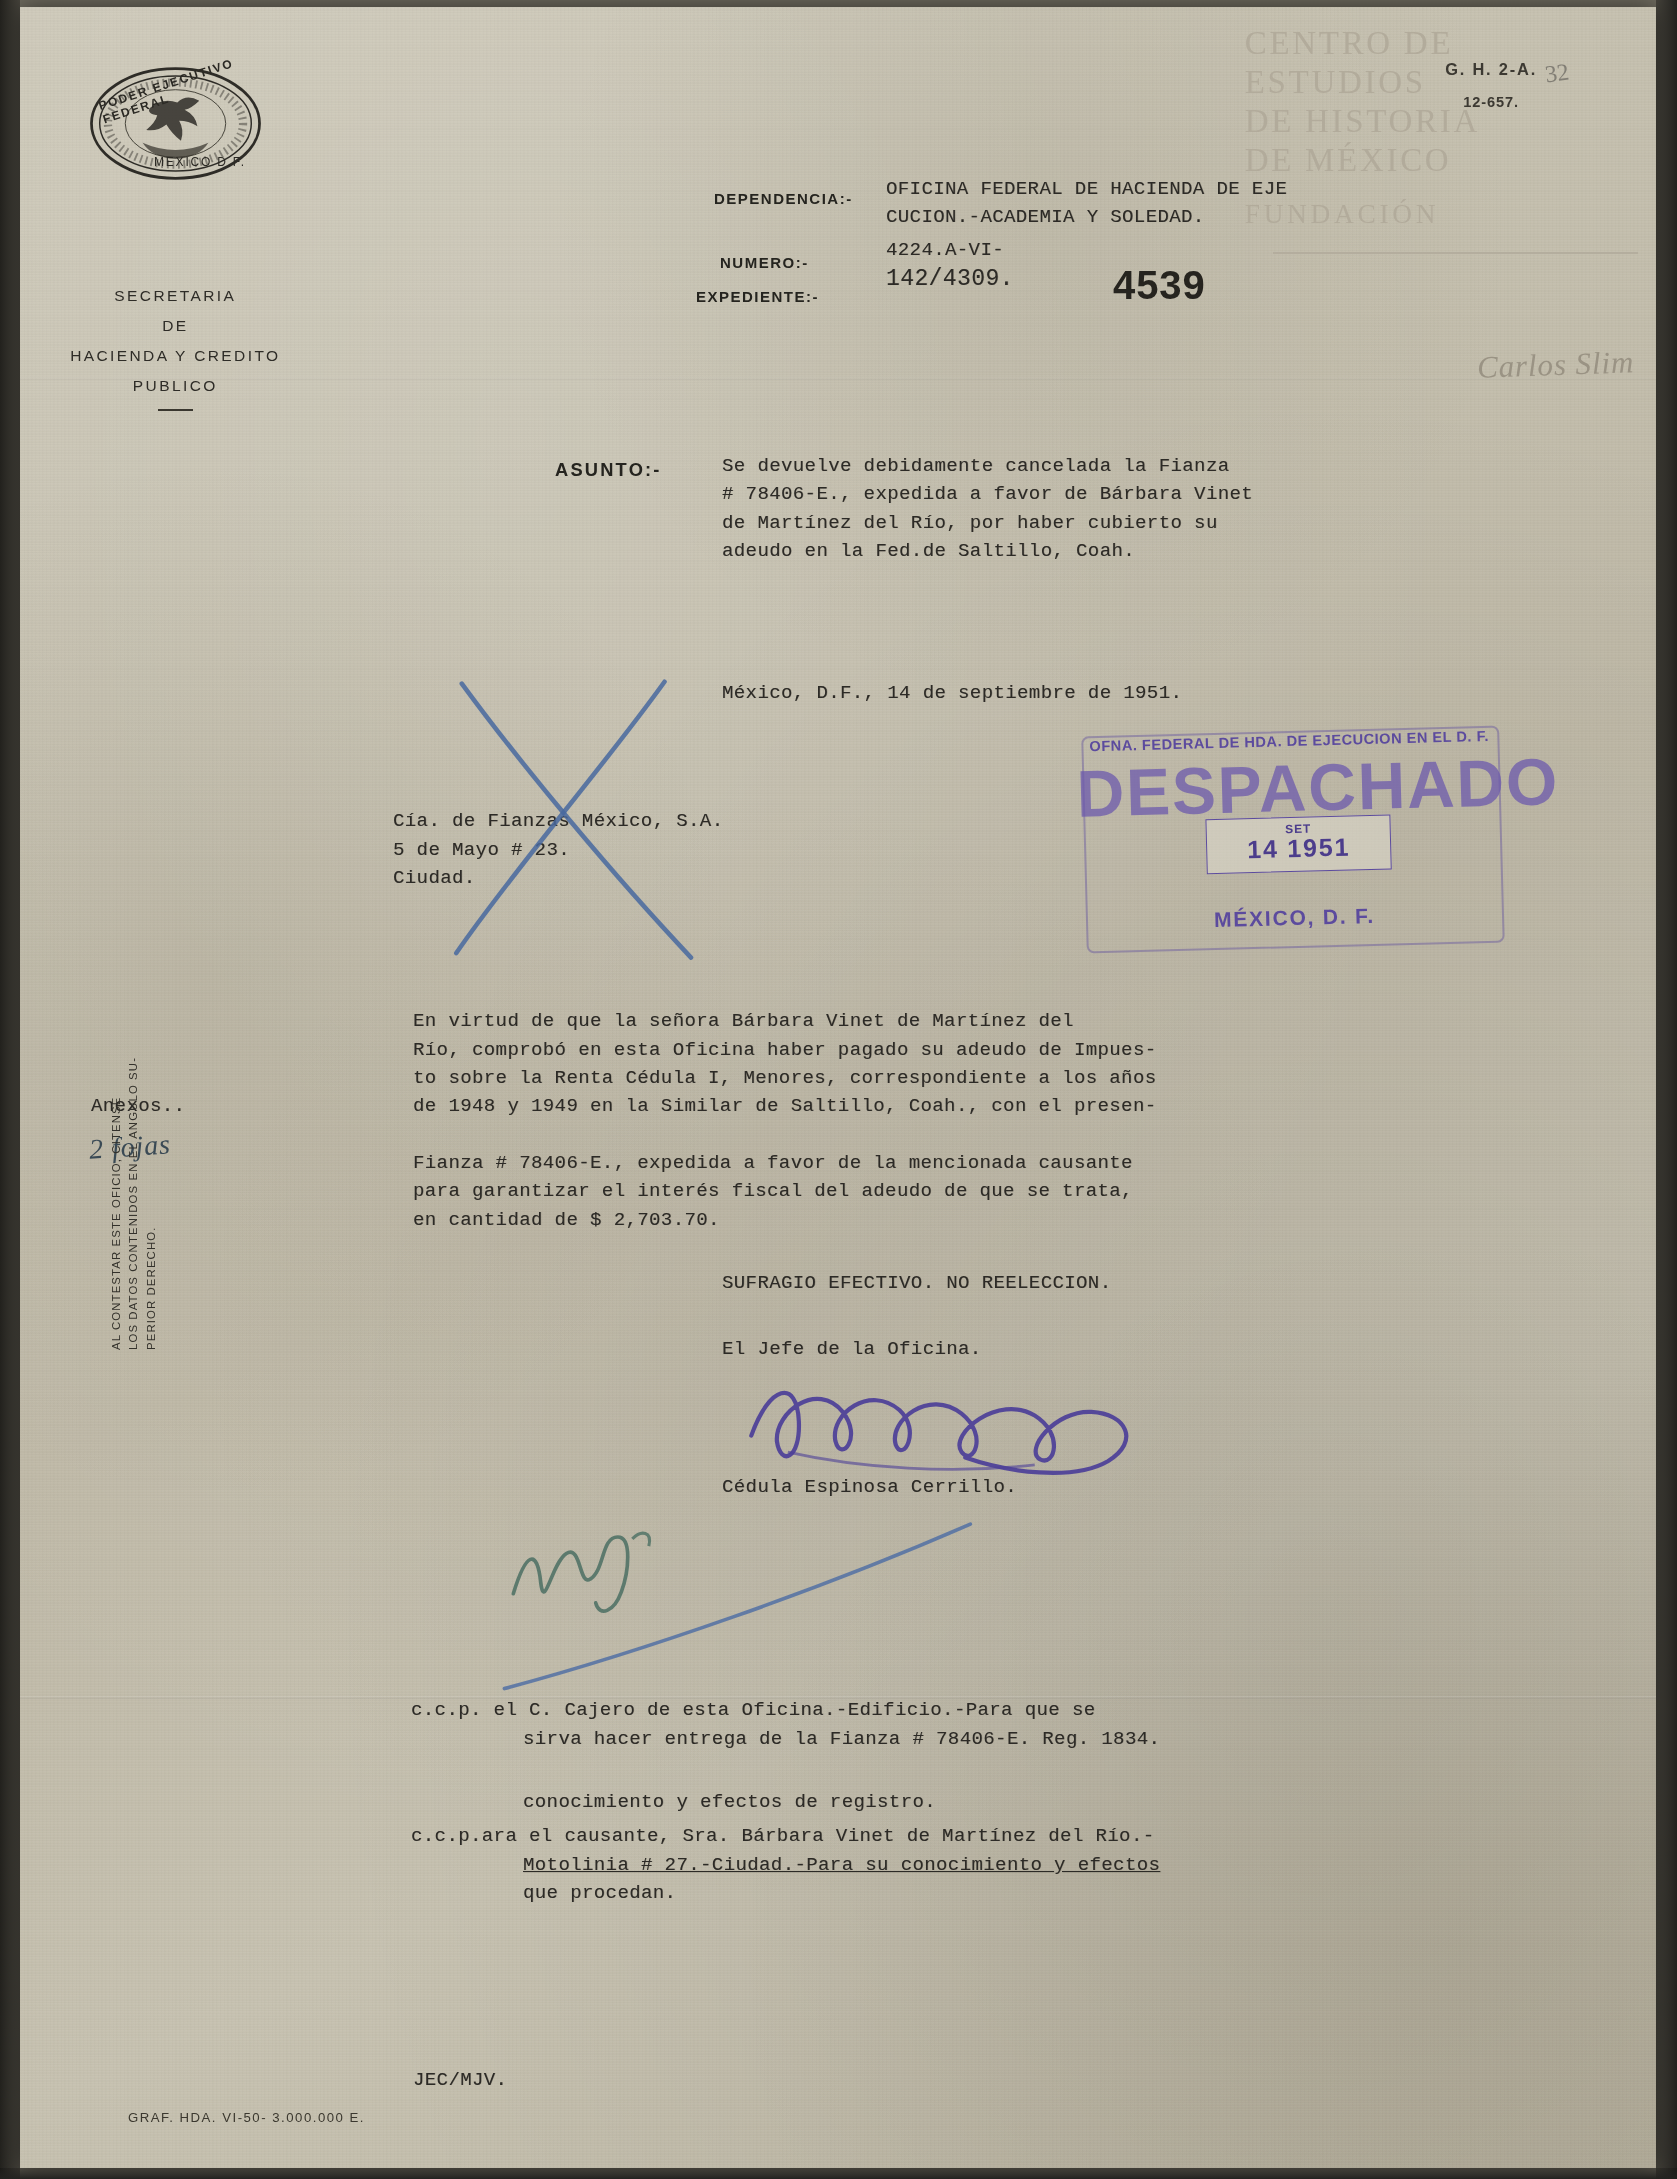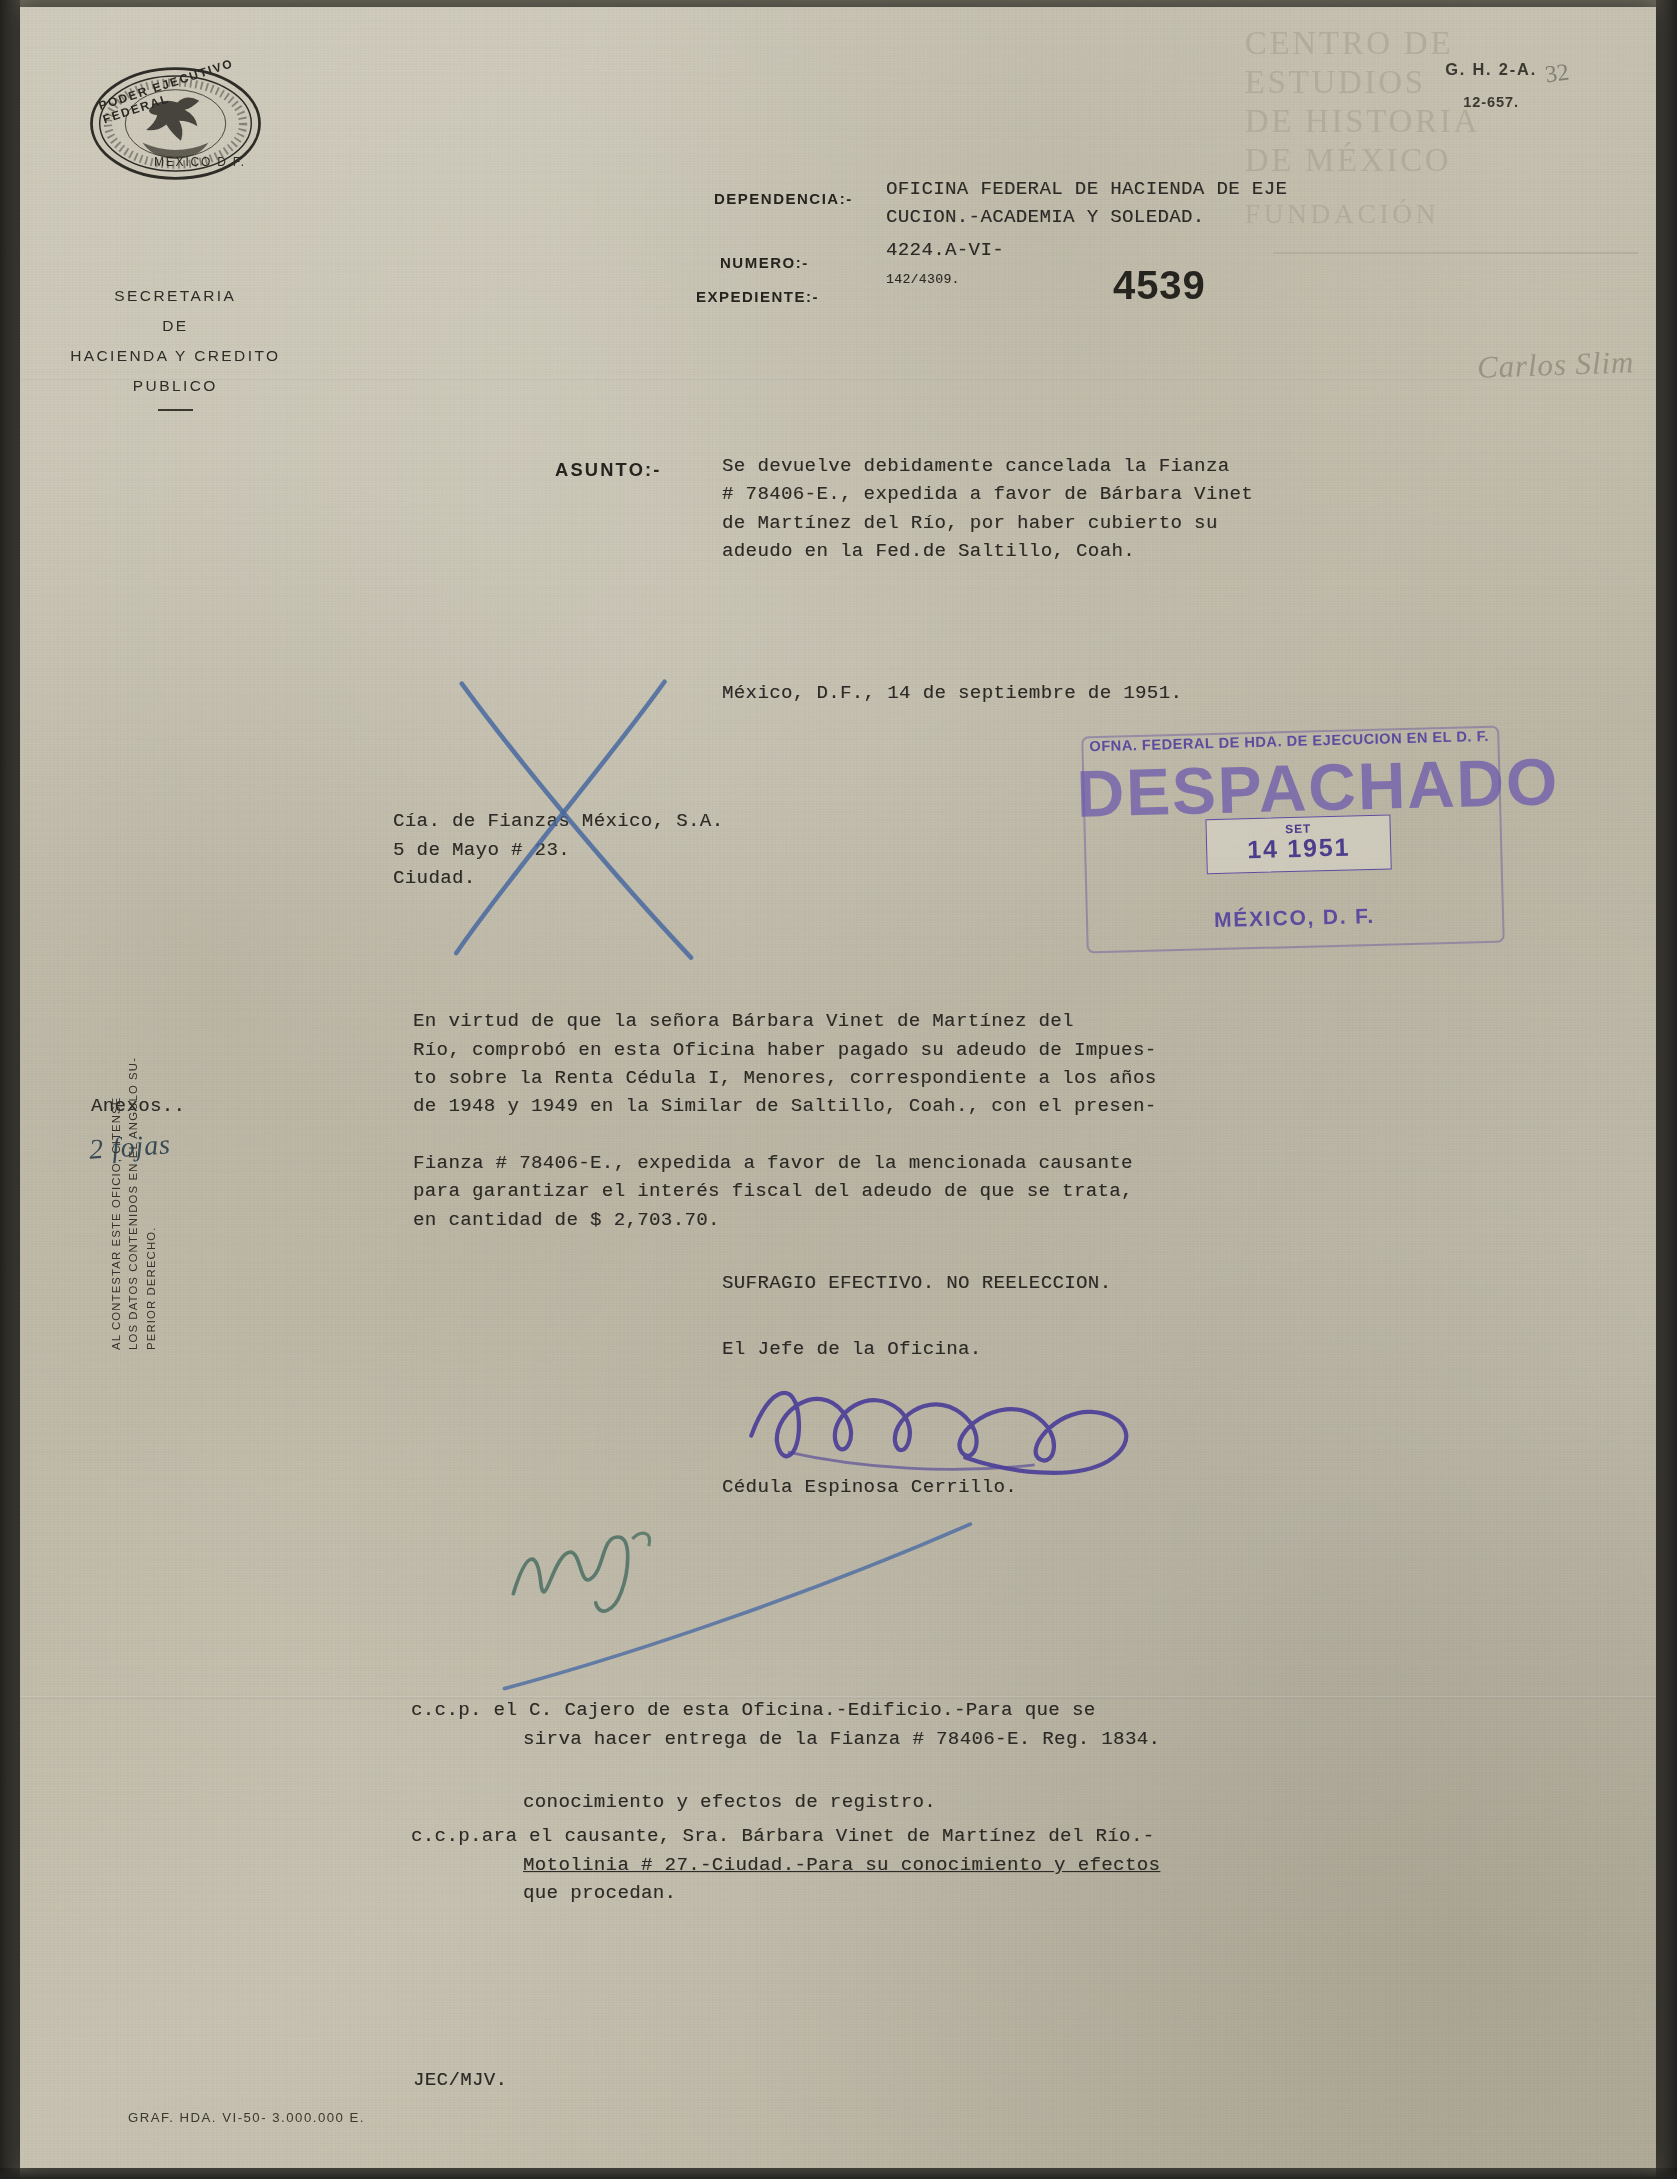--- a/index.html
+++ b/index.html
@@ -325,21 +325,21 @@
     <div id="gh-code2">12-657.</div>
     <div id="gh-pencil">32</div>
 
     <div class="form-label" style="left:694px; top:183px;">DEPENDENCIA:-</div>
     <div class="form-label" style="left:700px; top:247px;">NUMERO:-</div>
     <div class="form-label" style="left:676px; top:281px;">EXPEDIENTE:-</div>
 
     <div class="tw" style="left:866px; top:169px; font-size:19px;">OFICINA FEDERAL DE HACIENDA DE EJE</div>
     <div class="tw" style="left:866px; top:197px; font-size:19px;">CUCION.-ACADEMIA Y SOLEDAD.</div>
     <div class="tw" style="left:866px; top:230px; font-size:19px;">4224.A-VI-</div>
-    <div class="tw" style="left:866px; top:259px; font-size:13px;">142/4309.</div>
+    <div class="tw" style="left:866px; top:259px; font-size:23px;">142/4309.</div>
     <div id="stamp-number">4539</div>
 
     <div class="form-label" style="left:535px; top:452px; font-size:18.3px; letter-spacing:2.2px;">ASUNTO:-</div>
     <div class="tw" style="left:702px; top:446px;">Se devuelve debidamente cancelada la Fianza</div>
     <div class="tw" style="left:702px; top:474px;"># 78406-E., expedida a favor de Bárbara Vinet</div>
     <div class="tw" style="left:702px; top:503px;">de Martínez del Río, por haber cubierto su</div>
     <div class="tw" style="left:702px; top:531px;">adeudo en la Fed.de Saltillo, Coah.</div>
 
     <div class="tw" style="left:702px; top:673px;">México, D.F., 14 de septiembre de 1951.</div>
 

